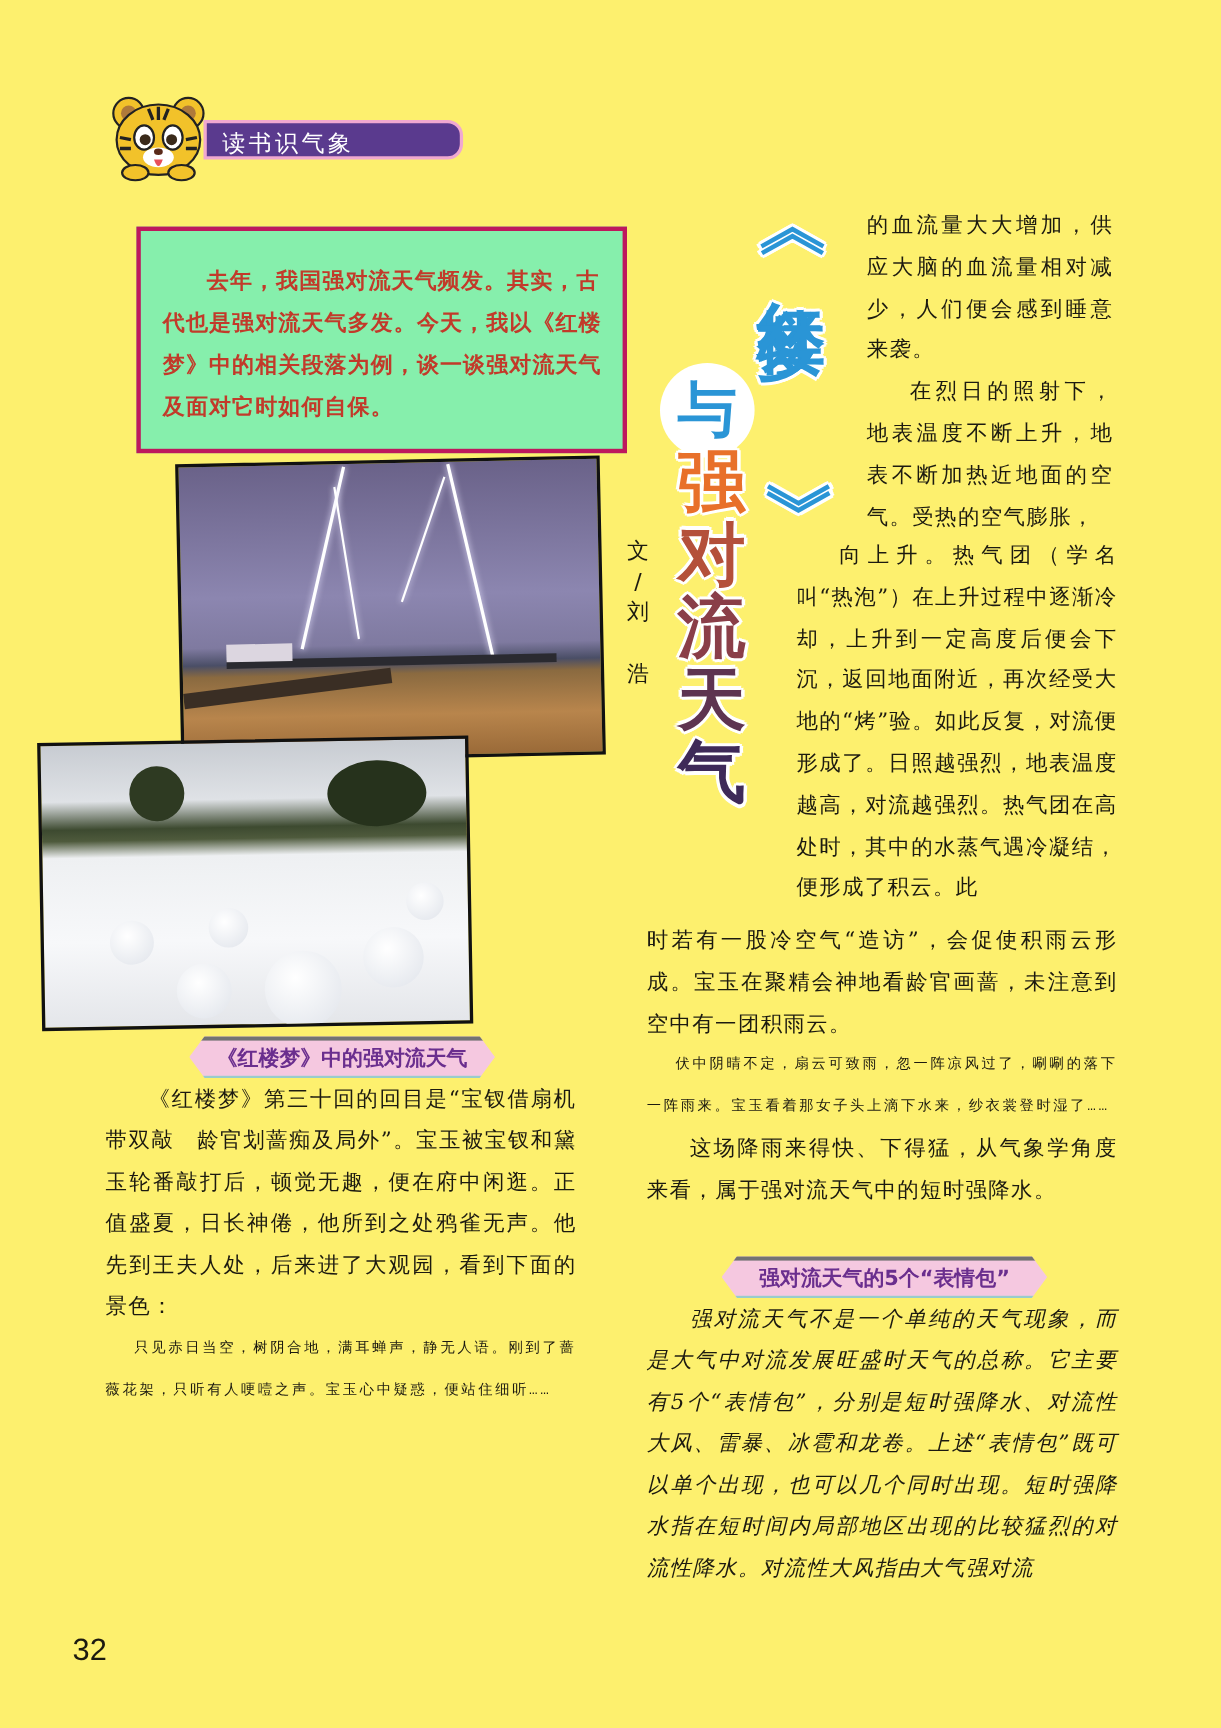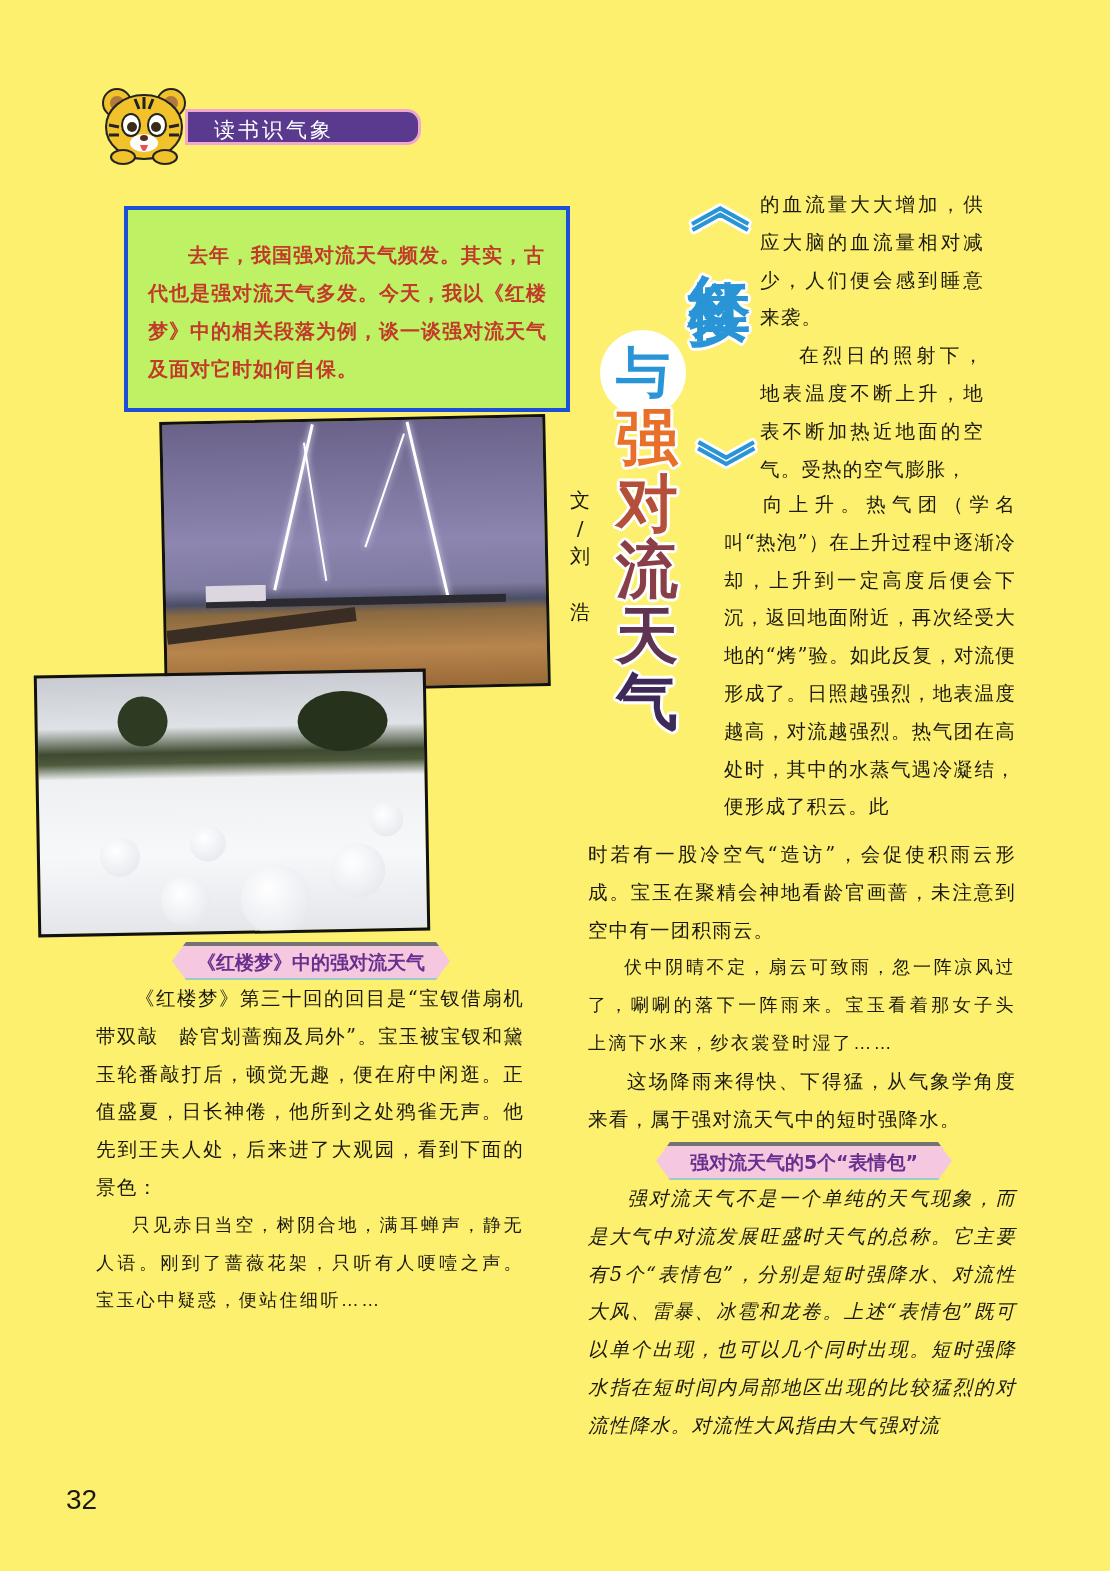--- a/index.html
+++ b/index.html
@@ -3,24 +3,24 @@
 <meta charset="utf-8">
 <style>
   html,body{margin:0;padding:0;}
   body{width:1110px;height:1571px;background:#fdf06e;position:relative;overflow:hidden;
        font-family:"DejaVu Serif","Liberation Serif",serif;color:#1c1a10;}
   .abs{position:absolute;}
   
   .badge{left:95px;top:85px;width:240px;height:80px;}
   .badge .pill{position:absolute;left:90px;top:24px;width:236px;height:36px;background:#5a3a8e;
        border:3px solid #f0a8d0;border-radius:0 14px 14px 0;color:#fff;
-       font-family:"DejaVu Sans",sans-serif;font-size:21px;line-height:36px;padding-left:26px;box-sizing:border-box;letter-spacing:3px;}
+       font-family:"DejaVu Sans",sans-serif;font-size:21px;line-height:36px;padding-left:14px;box-sizing:border-box;letter-spacing:3px;}
   .tiger{position:absolute;left:0;top:0;width:100px;height:80px;}
   
-  .intro{left:124px;top:206px;width:446px;height:206px;background:#bef264;border:4px solid #1d4ed8;box-sizing:border-box;}
+  .intro{left:124px;top:206px;width:446px;height:206px;background:#86efac;border:4px solid #be185d;box-sizing:border-box;}
   .intro p{margin:0;position:absolute;left:20px;top:26px;width:404px;
        font-family:"DejaVu Sans",sans-serif;font-weight:bold;color:#c23a2a;font-size:20px;line-height:38px;text-indent:2em;letter-spacing:1px;}
   
   .photo{border:3px solid #111;box-sizing:border-box;overflow:hidden;}
   .storm{left:162px;top:418px;width:386px;height:272px;transform:rotate(-1.2deg);
        background:linear-gradient(180deg,#6a6289 0%,#8c86b0 45%,#7f7aa0 62%,#4a4e66 68%,#8a6a40 72%,#b8854c 86%,#9a6a38 100%);}
   .hail{left:36px;top:672px;width:392px;height:262px;transform:rotate(-1deg);
        background:linear-gradient(180deg,#c8ccd2 0%,#dfe2e6 20%,#3d4a30 30%,#4e5a3c 34%,#eef0f2 40%,#f7f8fa 70%,#e4e6ea 100%);}
   .bolt{position:absolute;width:3px;background:#fff;box-shadow:0 0 6px #e8e4ff;}
   .ball{position:absolute;border-radius:50%;background:radial-gradient(circle at 40% 35%,#fff,#dfe3ea);}
@@ -31,21 +31,21 @@
   .yu{left:600px;top:330px;width:86px;height:86px;border-radius:50%;background:#fff;color:#2a95d6;
        font-family:"DejaVu Sans",sans-serif;font-weight:bold;font-size:54px;line-height:86px;text-align:center;}
   .t2{left:612px;top:405px;font-family:"DejaVu Sans",sans-serif;font-weight:bold;font-size:62px;line-height:66px;width:70px;}
   .t2 span{display:block;text-align:center;
        text-shadow:3px 0 0 #fff,-3px 0 0 #fff,0 3px 0 #fff,0 -3px 0 #fff,2px 2px 0 #fff,-2px -2px 0 #fff,2px -2px 0 #fff,-2px 2px 0 #fff;}
   .author{left:568px;top:486px;font-family:"DejaVu Sans",sans-serif;font-size:20px;line-height:28px;width:24px;text-align:center;}
   
   .txt{font-size:19.5px;line-height:37.8px;letter-spacing:1.2px;text-align:justify;}
   .txt p{margin:0;}
   .ind{text-indent:2em;}
-  .quote{font-family:Liberation Sans, sans-serif;font-size:18px;letter-spacing:2.4px;}
+  .quote{font-family:Liberation Mono, monospace;font-size:13px;letter-spacing:2.4px;}
   .sect{height:32px;background:#f5c8e0;border-top:4px solid #737373;border-bottom:2px solid #9cc;
        color:#6a2e8e;font-family:"DejaVu Sans",sans-serif;font-weight:bold;font-size:19px;line-height:32px;text-align:center;
        clip-path:polygon(0 50%,14px 0,calc(100% - 14px) 0,100% 50%,calc(100% - 14px) 100%,14px 100%);}
   .pageno{left:66px;top:1484px;font-family:"Liberation Sans",sans-serif;font-size:28px;}
 </style>
 </head>
 <body>
 
 <div class="abs badge">
   <svg class="tiger" viewBox="0 0 100 80">
@@ -104,21 +104,21 @@
   <span style="color:#3e2a58">气</span>
 </div>
 <div class="abs author">
   <div>文</div>
   <div>/</div>
   <div>刘</div>
   <div style="height:28px;"></div>
   <div>浩</div>
 </div>
 
-<div class="abs txt" style="left:760px;top:186px;width:224px;">
+<div class="abs txt" style="left:788px;top:186px;width:224px;">
   <p>的血流量大大增加，供应大脑的血流量相对减少，人们便会感到睡意来袭。</p>
   <p class="ind">在烈日的照射下，地表温度不断上升，地表不断加热近地面的空气。受热的空气膨胀，</p>
 </div>
 <div class="abs txt" style="left:724px;top:486px;width:292px;">
   <p class="ind">向上升。热气团（学名叫“热泡”）在上升过程中逐渐冷却，上升到一定高度后便会下沉，返回地面附近，再次经受大地的“烤”验。如此反复，对流便形成了。日照越强烈，地表温度越高，对流越强烈。热气团在高处时，其中的水蒸气遇冷凝结，便形成了积云。此</p>
 </div>
 <div class="abs txt" style="left:588px;top:836px;width:428px;">
   <p>时若有一股冷空气“造访”，会促使积雨云形成。宝玉在聚精会神地看龄官画蔷，未注意到空中有一团积雨云。</p>
   <p class="ind quote">伏中阴晴不定，扇云可致雨，忽一阵凉风过了，唰唰的落下一阵雨来。宝玉看着那女子头上滴下水来，纱衣裳登时湿了……</p>
   <p class="ind">这场降雨来得快、下得猛，从气象学角度来看，属于强对流天气中的短时强降水。</p>

